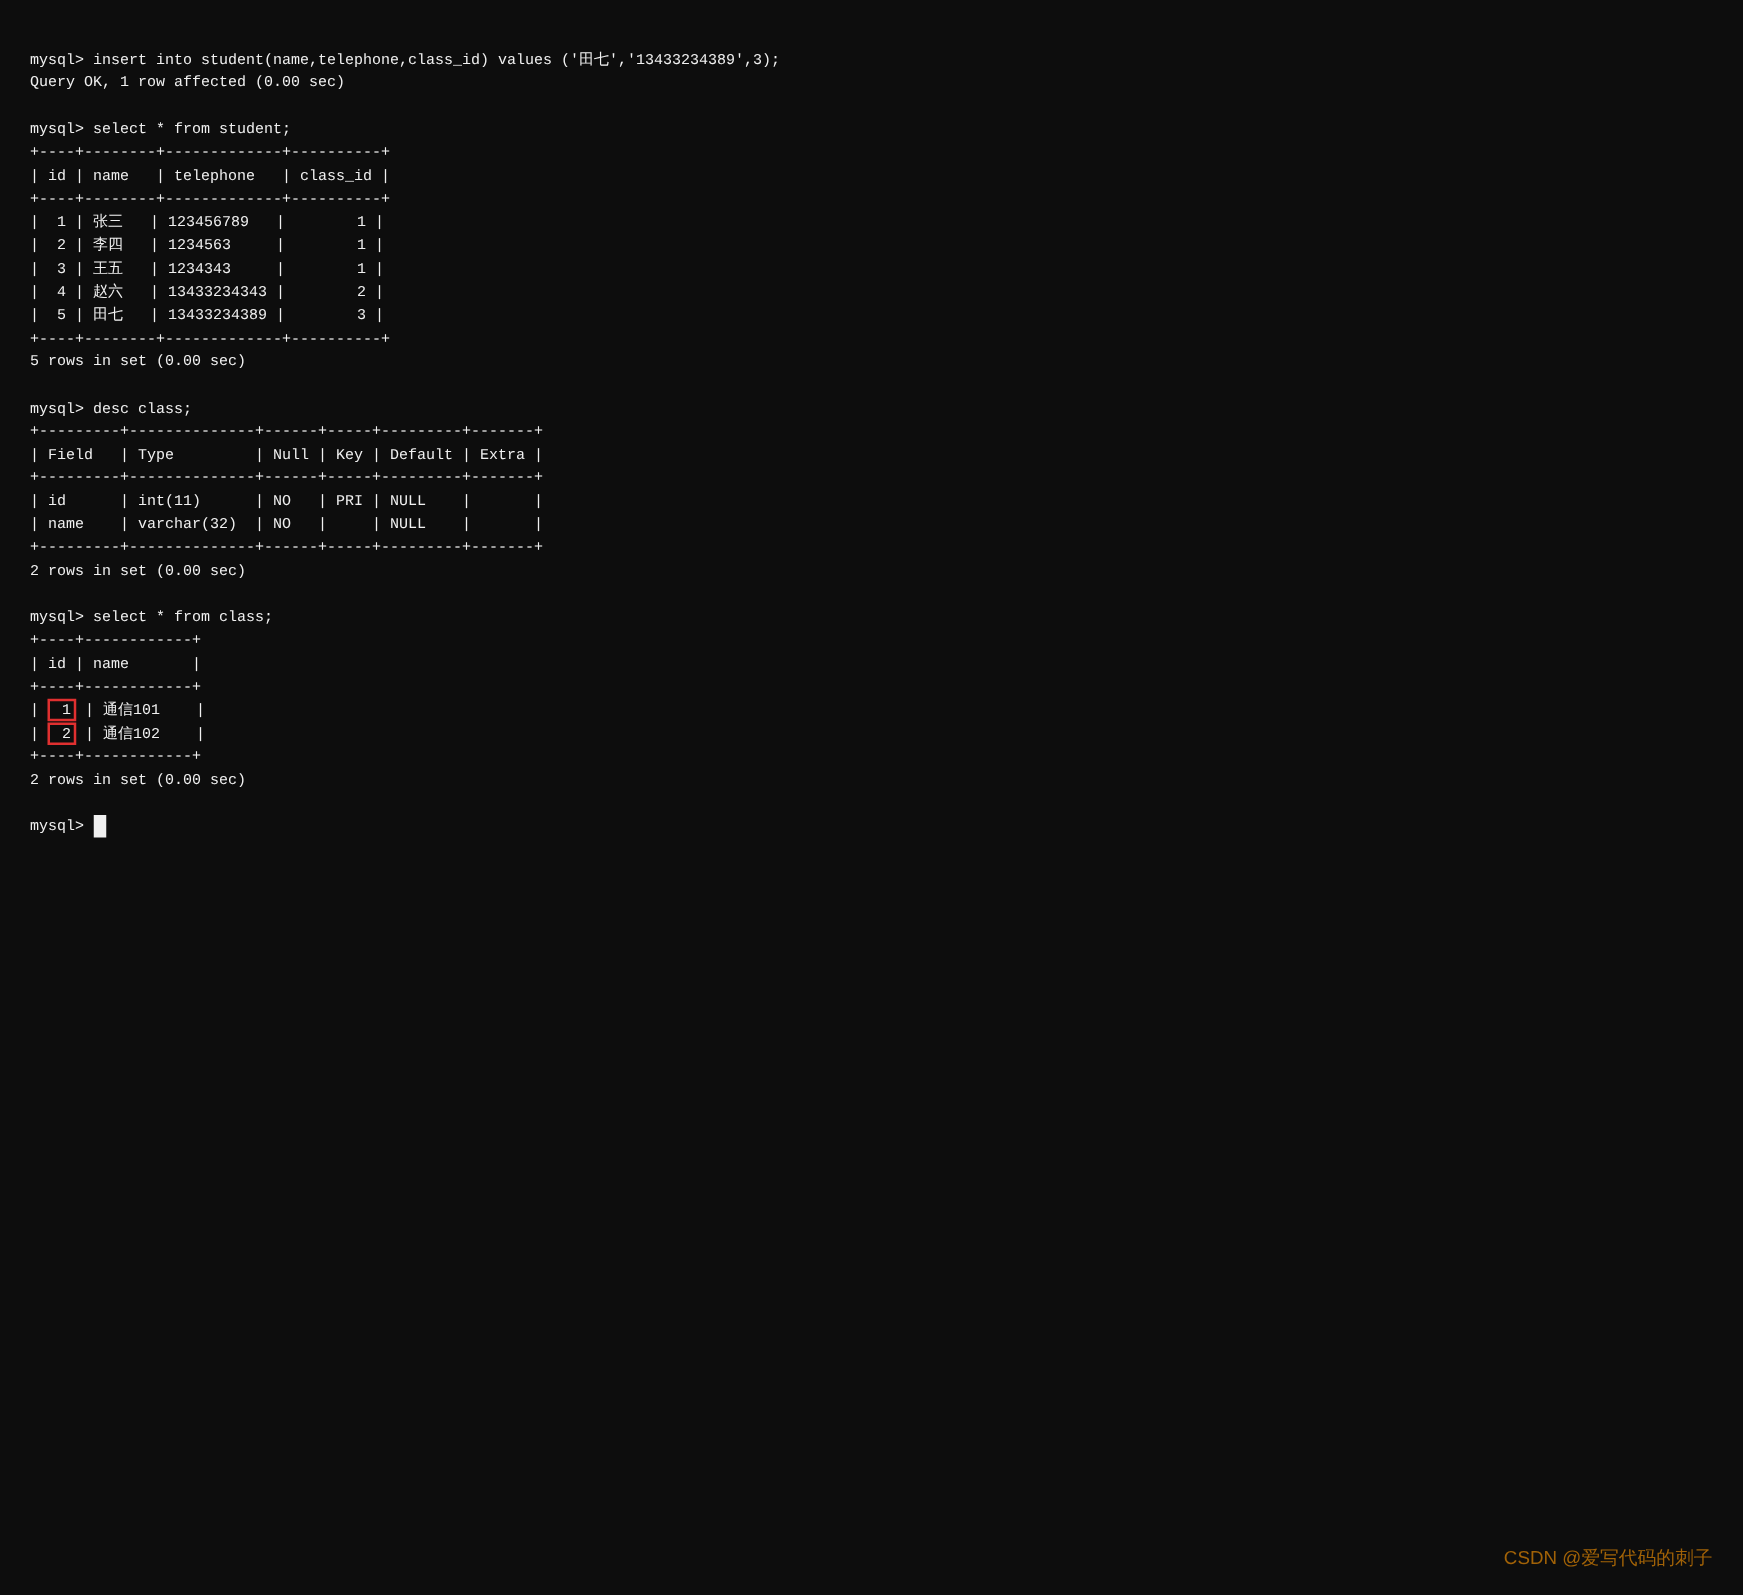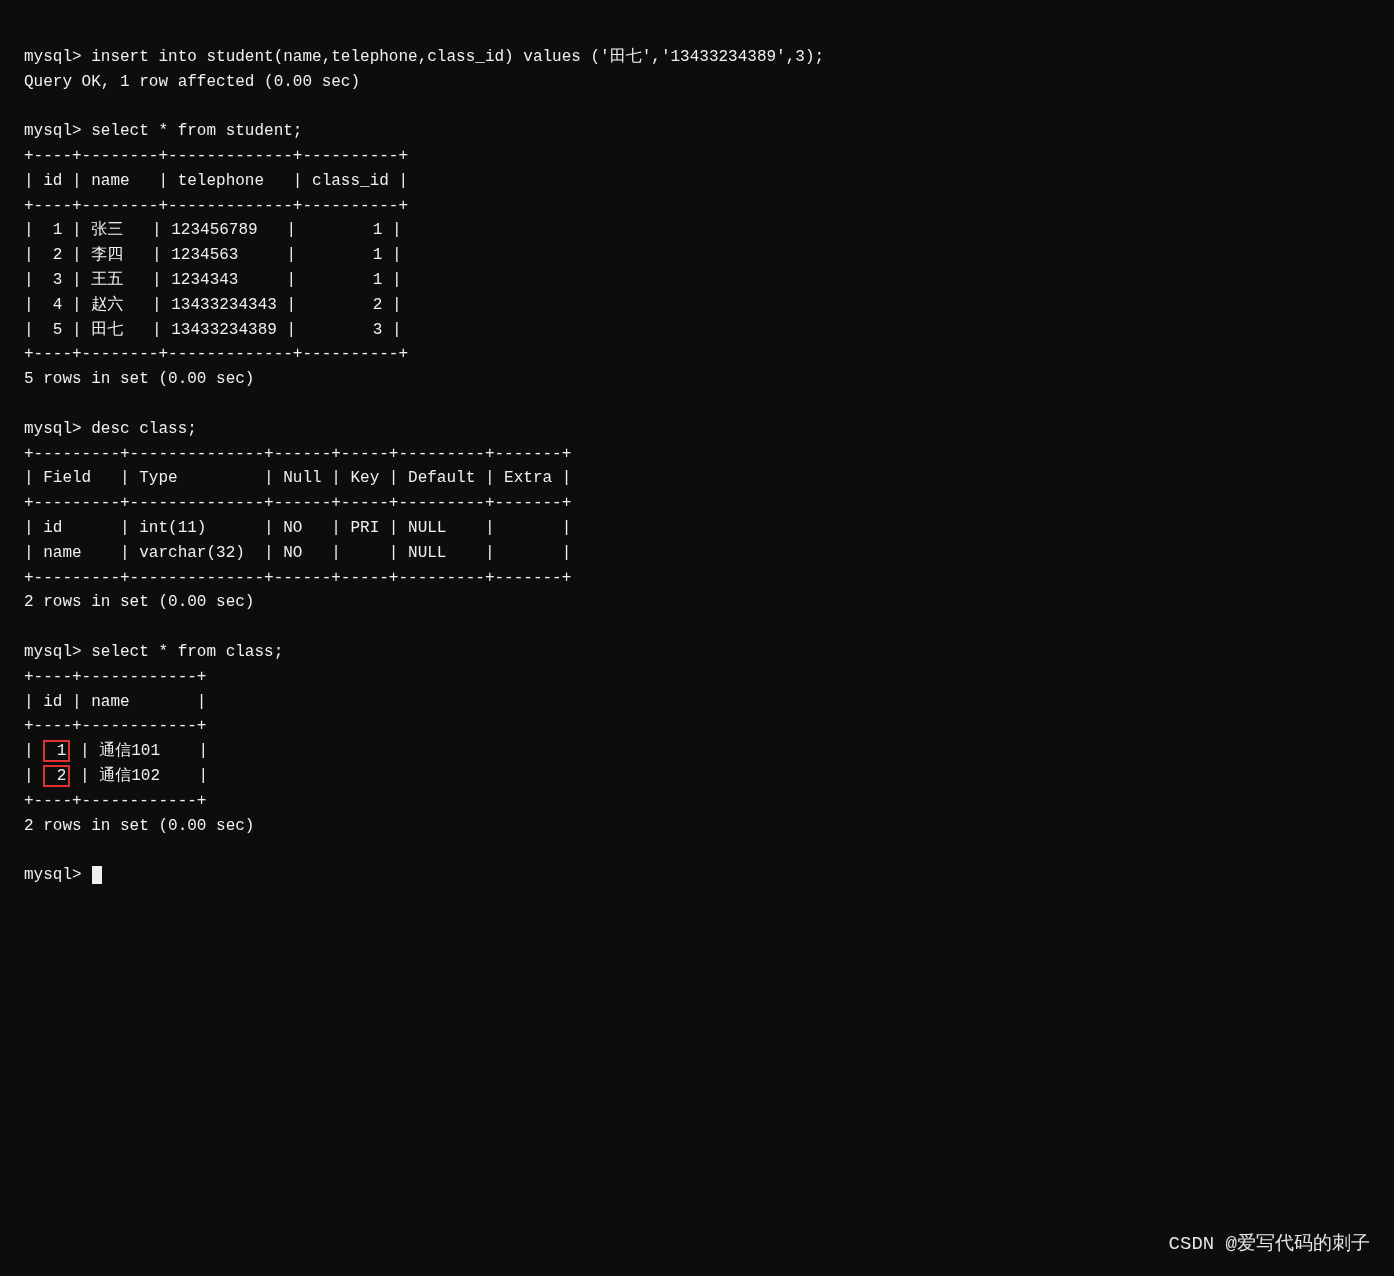--- a/index.html
+++ b/index.html
@@ -16,38 +16,38 @@
       line-height: 1.5;
       width: 1394px;
       min-height: 1276px;
       padding: 20px 24px;
       position: relative;
     }
 
     .terminal-content {
       white-space: pre;
       font-family: 'Courier New', Courier, monospace;
-      font-size: 16px;
+      font-size: 12px;
       line-height: 1.55;
     }
 
     .highlight-box {
       display: inline;
       border: 2px solid #e03030;
       padding: 0 2px;
       color: #f0f0f0;
     }
 
     .watermark {
       position: absolute;
       bottom: 18px;
       right: 24px;
-      font-size: 19px;
-      color: #e5e5e5;
-      font-family: Liberation Mono, monospace;
+      font-size: 15px;
+      color: #a16207;
+      font-family: Liberation Sans, sans-serif;
     }
 
     .cursor {
       display: inline-block;
       width: 10px;
       height: 18px;
       background-color: #f0f0f0;
       vertical-align: middle;
       margin-left: 1px;
     }

